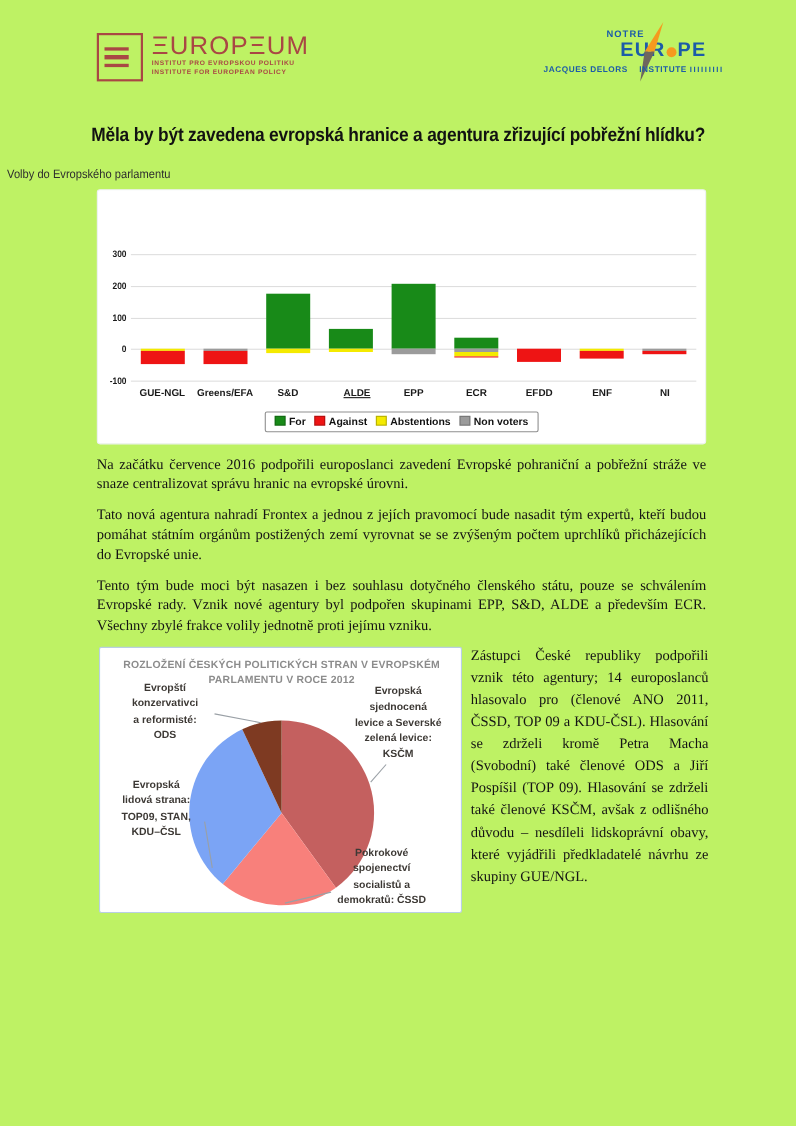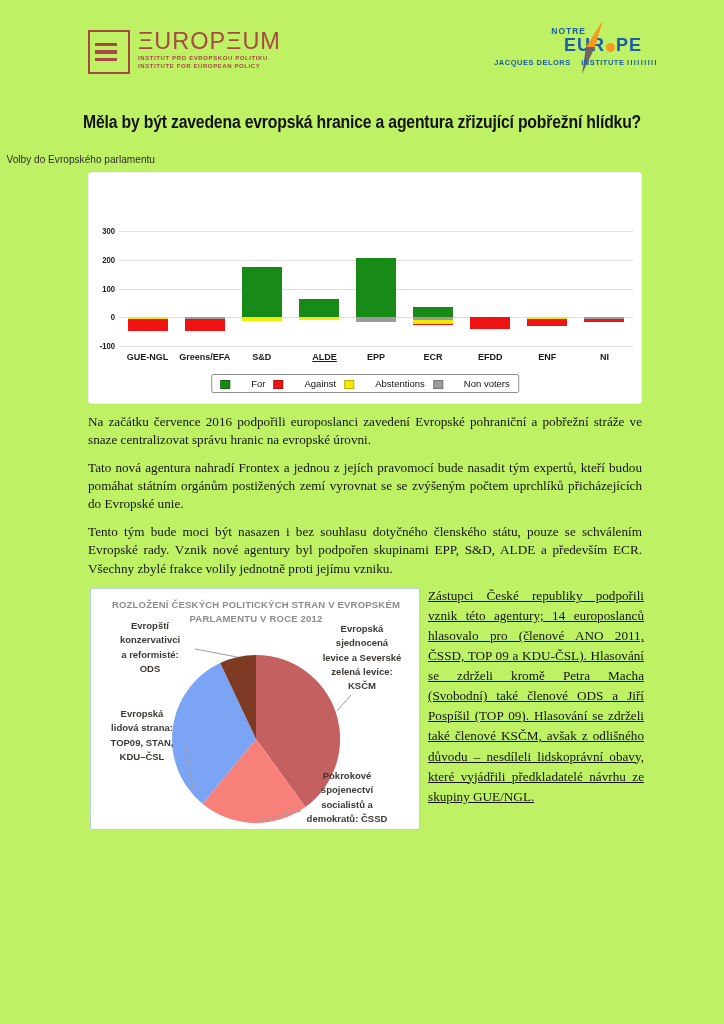--- a/index.html
+++ b/index.html
@@ -36,21 +36,21 @@
   .chart-box { position:absolute; left:88px; top:172px; width:554px; height:232px;
     background:#fff; border:1px solid #eef1f4; border-radius:3px; }
   .bar-plot { position:absolute; left:30px; top:58px; width:514px; height:115px; }
   .gridline { position:absolute; left:0; width:100%; height:1px; background:#dedede; }
   .ytick { position:absolute; left:0; width:26px; text-align:right; font-size:8.5px; font-weight:700; color:#1a1a1a; transform:scaleX(0.9); transform-origin:right; }
   .xtick { position:absolute; top:179px; text-align:center; font-size:9px; font-weight:700; color:#1a1a1a; }
   .bar-seg { position:absolute; }
   .legend-box { position:absolute; left:50%; top:201px; transform:translateX(-50%);
     border:1px solid #8f8f8f; border-radius:2px; background:#fff; padding:3px 8px;
     display:inline-flex; gap:8px; align-items:center; white-space:nowrap; }
-  .lg-item { display:inline-flex; align-items:flex-end; gap:21px; font-size:9.5px; font-weight:400; color:#111; }
+  .lg-item { display:inline-flex; align-items:flex-start; gap:3px; font-size:9.5px; font-weight:700; color:#111; }
   .lg-sq { width:10px; height:9px; display:inline-block; border:0.5px solid rgba(0,0,0,0.25); }
 
   
   .body-text { position:absolute; left:88px; top:413px; width:554px;
     font-family:"Liberation Serif", serif; font-size:13.2px; color:#141414;
     line-height:1.37; text-align:justify; }
   .body-text p { margin-bottom:10px; }
 
   
   .pie-box { position:absolute; left:90px; top:588px; width:330px; height:242px;
@@ -61,21 +61,21 @@
   .pie-callout { position:absolute; font-size:9.5px; font-weight:700; color:#3d3935;
     line-height:1.5; text-align:center; white-space:pre-line; }
   .co-ods  { left:6px;   top:30px;  width:106px; }
   .co-kscm { left:218px; top:33px;  width:106px; }
   .co-epp  { left:0px;   top:118px; width:102px; }
   .co-cssd { left:202px; top:180px; width:108px; }
 
   
   .side-text { position:absolute; left:428px; top:586px; width:216px;
     font-family:"Liberation Serif", serif; font-size:13.2px; color:#141414;
-    line-height:1.52; text-align:justify;text-decoration:underline; }
+    line-height:1.52; text-align:justify; }
 </style>
 </head>
 <body>
 
 <div class="page">
 
   <div class="logo-europeum">
     <div class="eu-square">
       <span class="bar"></span>
         <span class="bar"></span>

